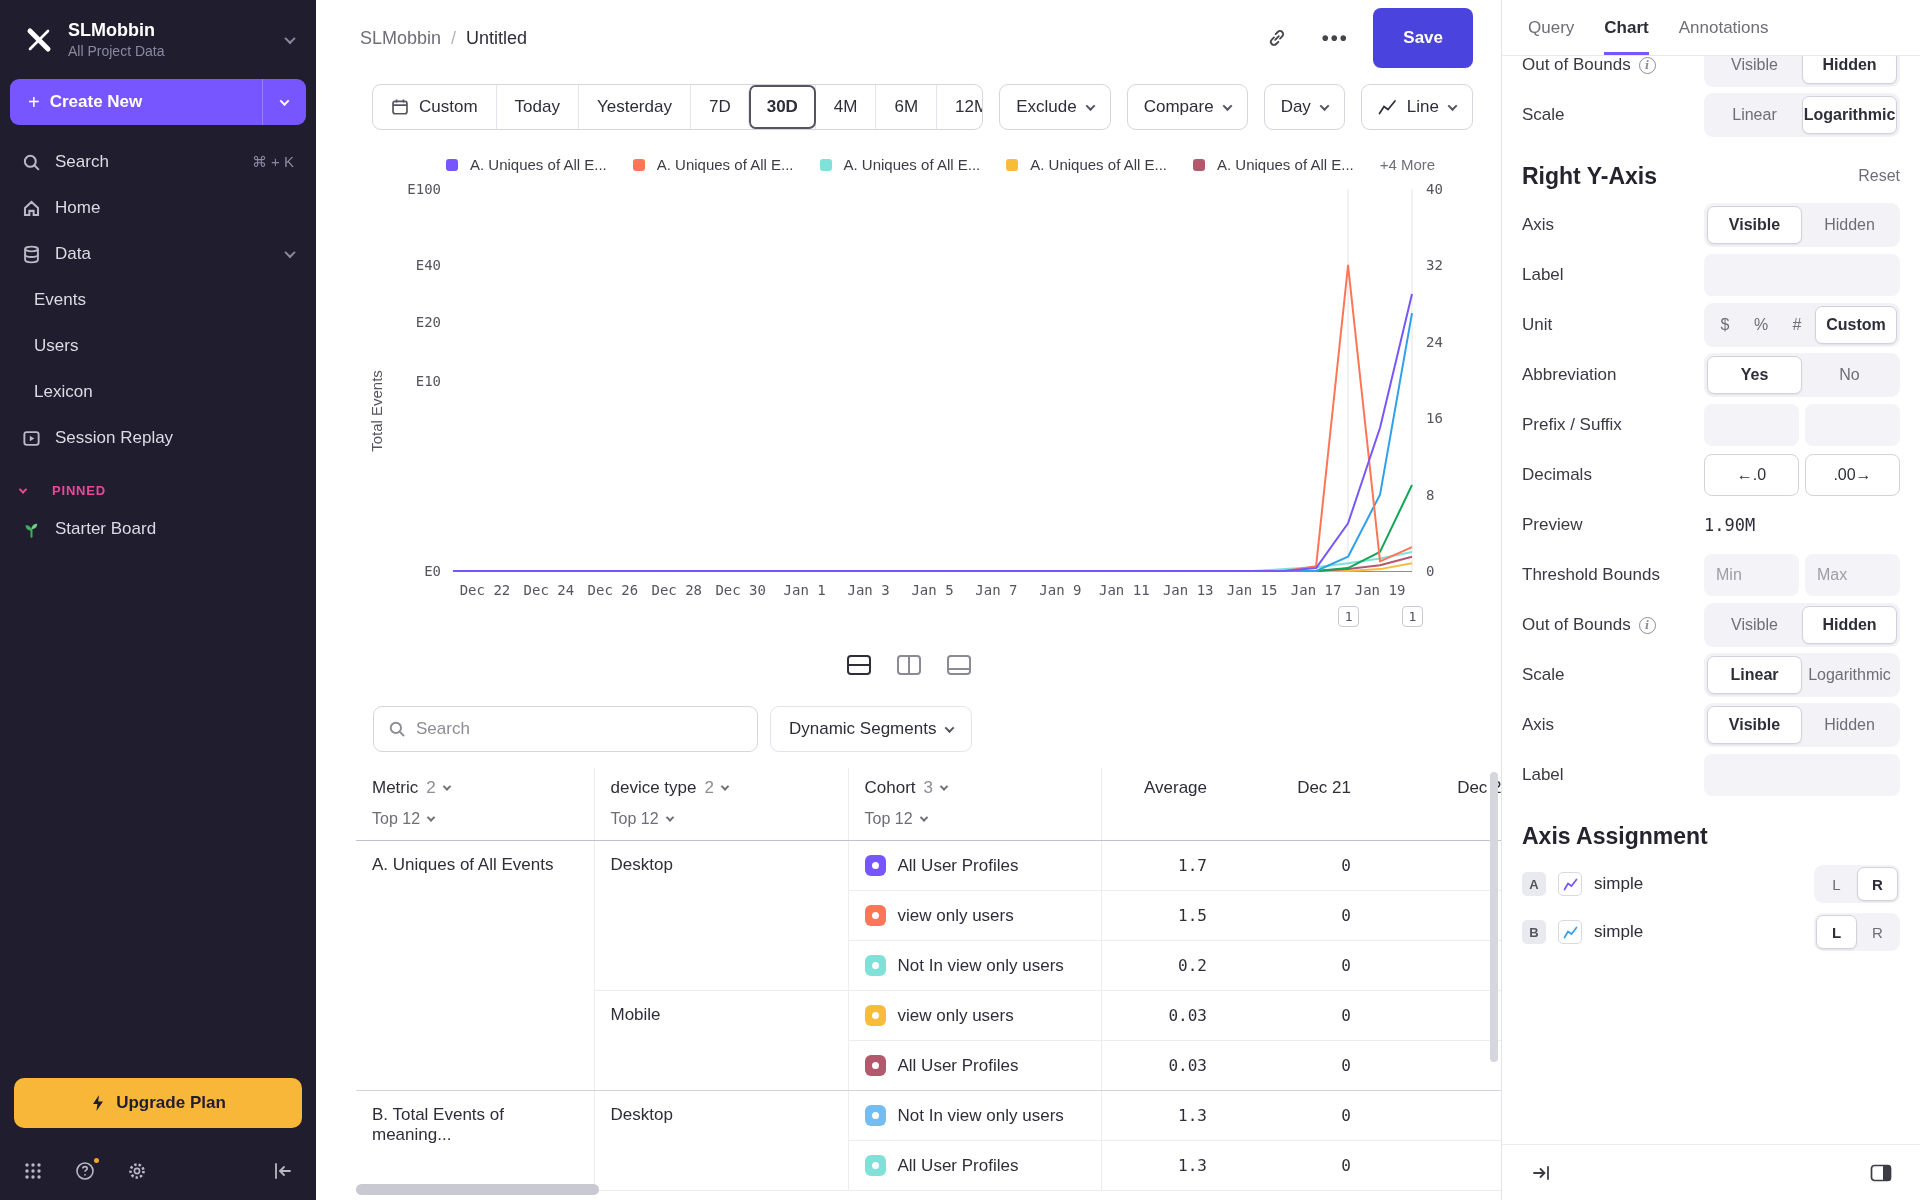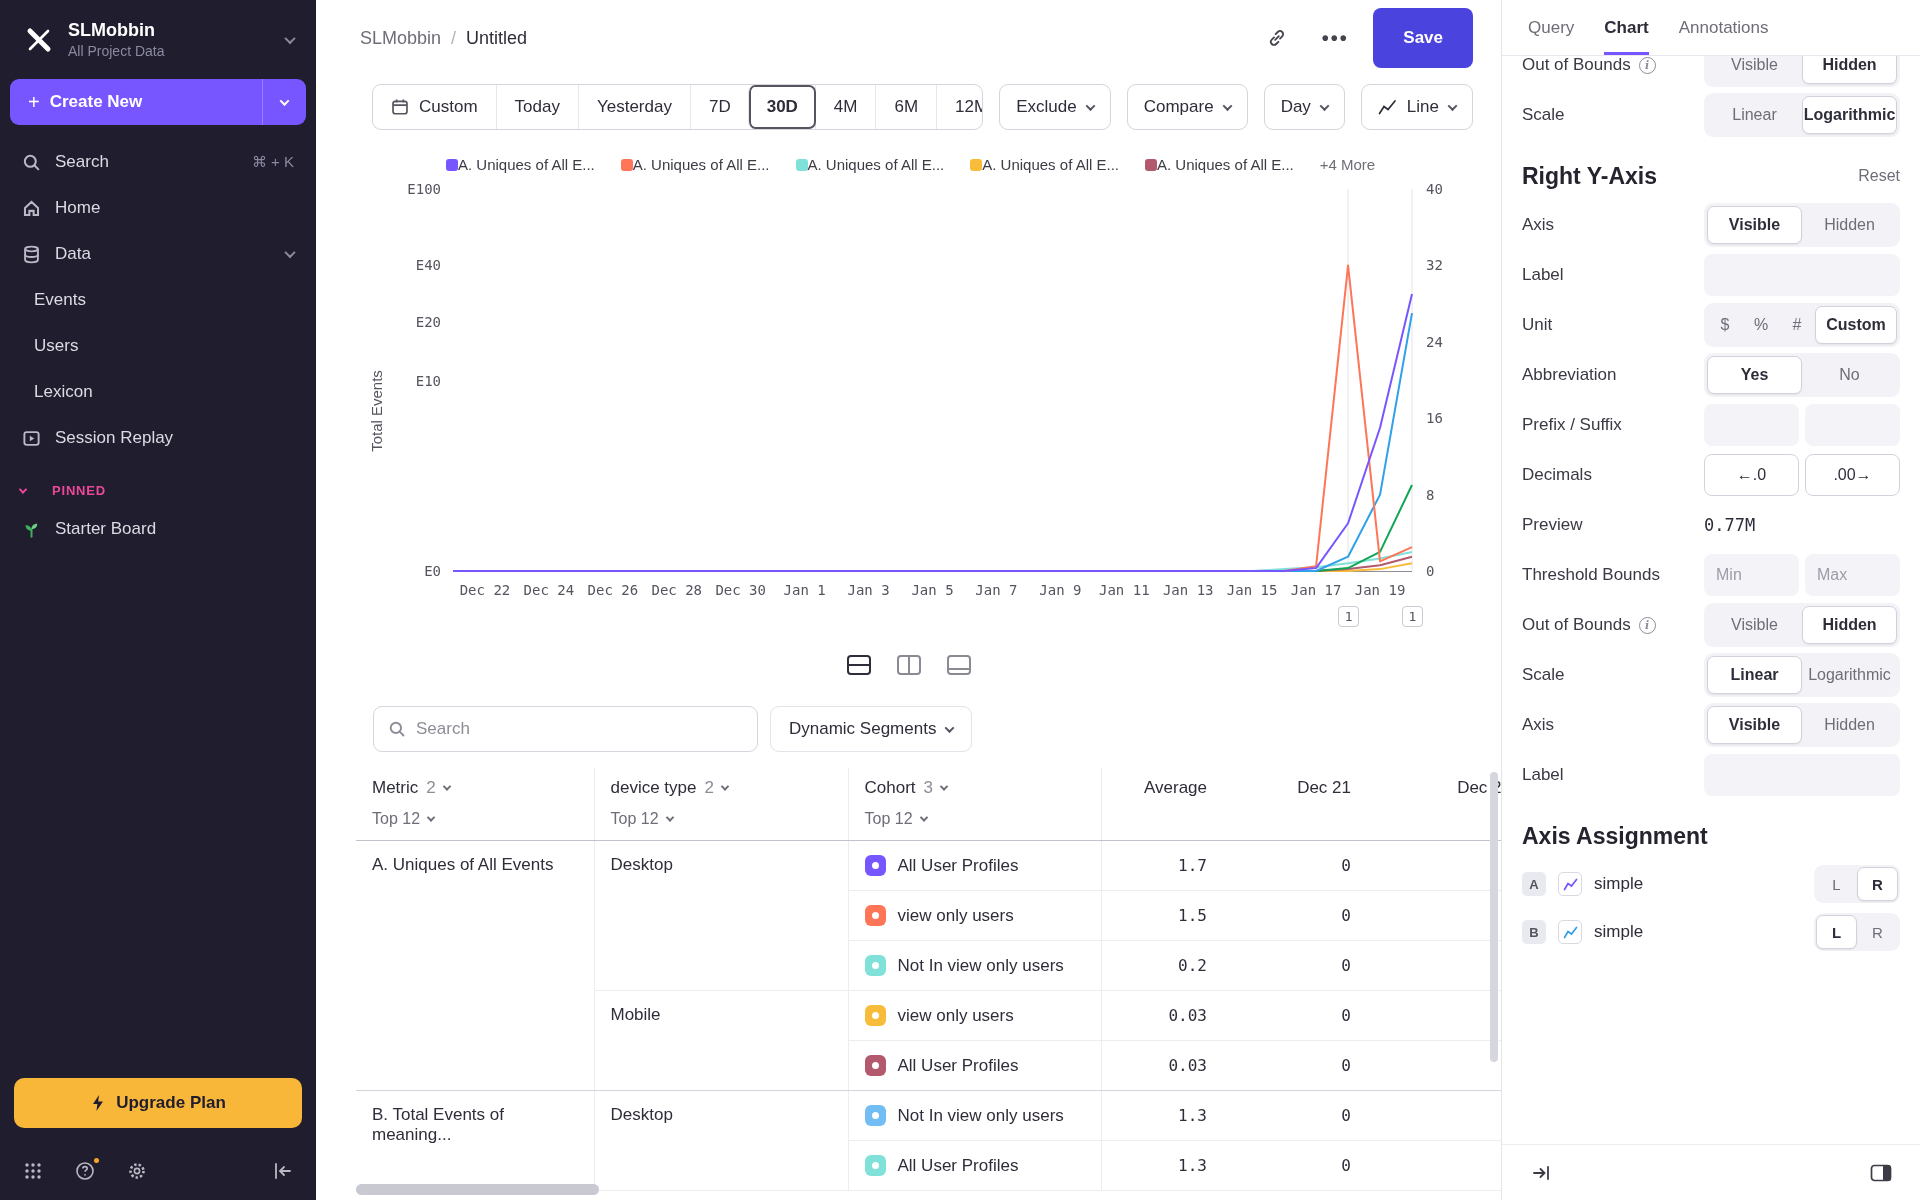--- a/index.html
+++ b/index.html
@@ -51,21 +51,21 @@
   .toolbar { display:flex; align-items:center; gap:16px; padding:8px 28px 0 56px; }
   .preset-group { display:flex; align-items:stretch; border:1px solid #d5d5de; border-radius:9px; height:46px; overflow:hidden; background:#fff; }
   .preset { display:flex; align-items:center; gap:10px; padding:0 18px; font-size:17px; color:#2e2e3a; border-left:1px solid #e6e6ee; cursor:pointer; white-space:nowrap; }
   .preset:first-child { border-left:none; }
   .preset.active { box-shadow:inset 0 0 0 2px #55545f; border-radius:7px; margin:0 -1px; z-index:1; background:#fff; font-weight:600; }
   .tb-btn { height:46px; display:flex; align-items:center; gap:10px; padding:0 16px; border:1px solid #d5d5de; border-radius:9px; background:#fff; font-size:17px; color:#2e2e3a; cursor:pointer; white-space:nowrap; }
   .tb-btn .chev { width:7px; height:7px; color:#55545f; }
 
   
   .legend { display:flex; align-items:center; gap:26px; margin:26px 0 0 130px; font-size:15px; color:#3c3c46; }
-  .legend-item { display:flex; align-items:center; gap:0; cursor:pointer; }
+  .legend-item { display:flex; align-items:center; gap:12px; cursor:pointer; }
   .legend-swatch { width:12px; height:12px; border-radius:3px; }
   .legend-more { color:#6e6d78; cursor:pointer; }
 
   
   .chart-wrap { position:relative; margin-top:16px; }
   .plot { margin-left:137px; width:959px; height:383px; position:relative; border-bottom:1px solid #8f8e99; }
   .plot svg { position:absolute; inset:0; width:100%; height:100%; overflow:visible; }
   .ylab { position:absolute; left:52px; top:50%; transform:translateY(-50%) rotate(180deg); writing-mode:vertical-rl; font-size:15px; color:#55545f; }
   .llab { position:absolute; right:calc(100% + 12px); transform:translateY(-50%); font-family:"DejaVu Sans Mono",monospace; font-size:14px; color:#55545f; white-space:nowrap; }
   .rlab { position:absolute; left:calc(100% + 14px); transform:translateY(-50%); font-family:"DejaVu Sans Mono",monospace; font-size:14px; color:#55545f; }
@@ -706,21 +706,21 @@
       <span class="pctl">
           <span class="dual">
         <button class="dec-btn">←.0</button>
         <button class="dec-btn">.00→</button>
       </span>
         </span>
     </div>
 
     <div class="prow">
       <span class="plabel">Preview</span>
-      <span class="preview-val">0.77M</span>
+      <span class="preview-val">1.90M</span>
     </div>
 
     <div class="prow">
       <span class="plabel">Threshold Bounds</span>
       <span class="pctl">
           <span class="dual">
         <input class="pinput-half" placeholder="Min" style="">
         <input class="pinput-half" placeholder="Max" style="">
       </span>
         </span>

